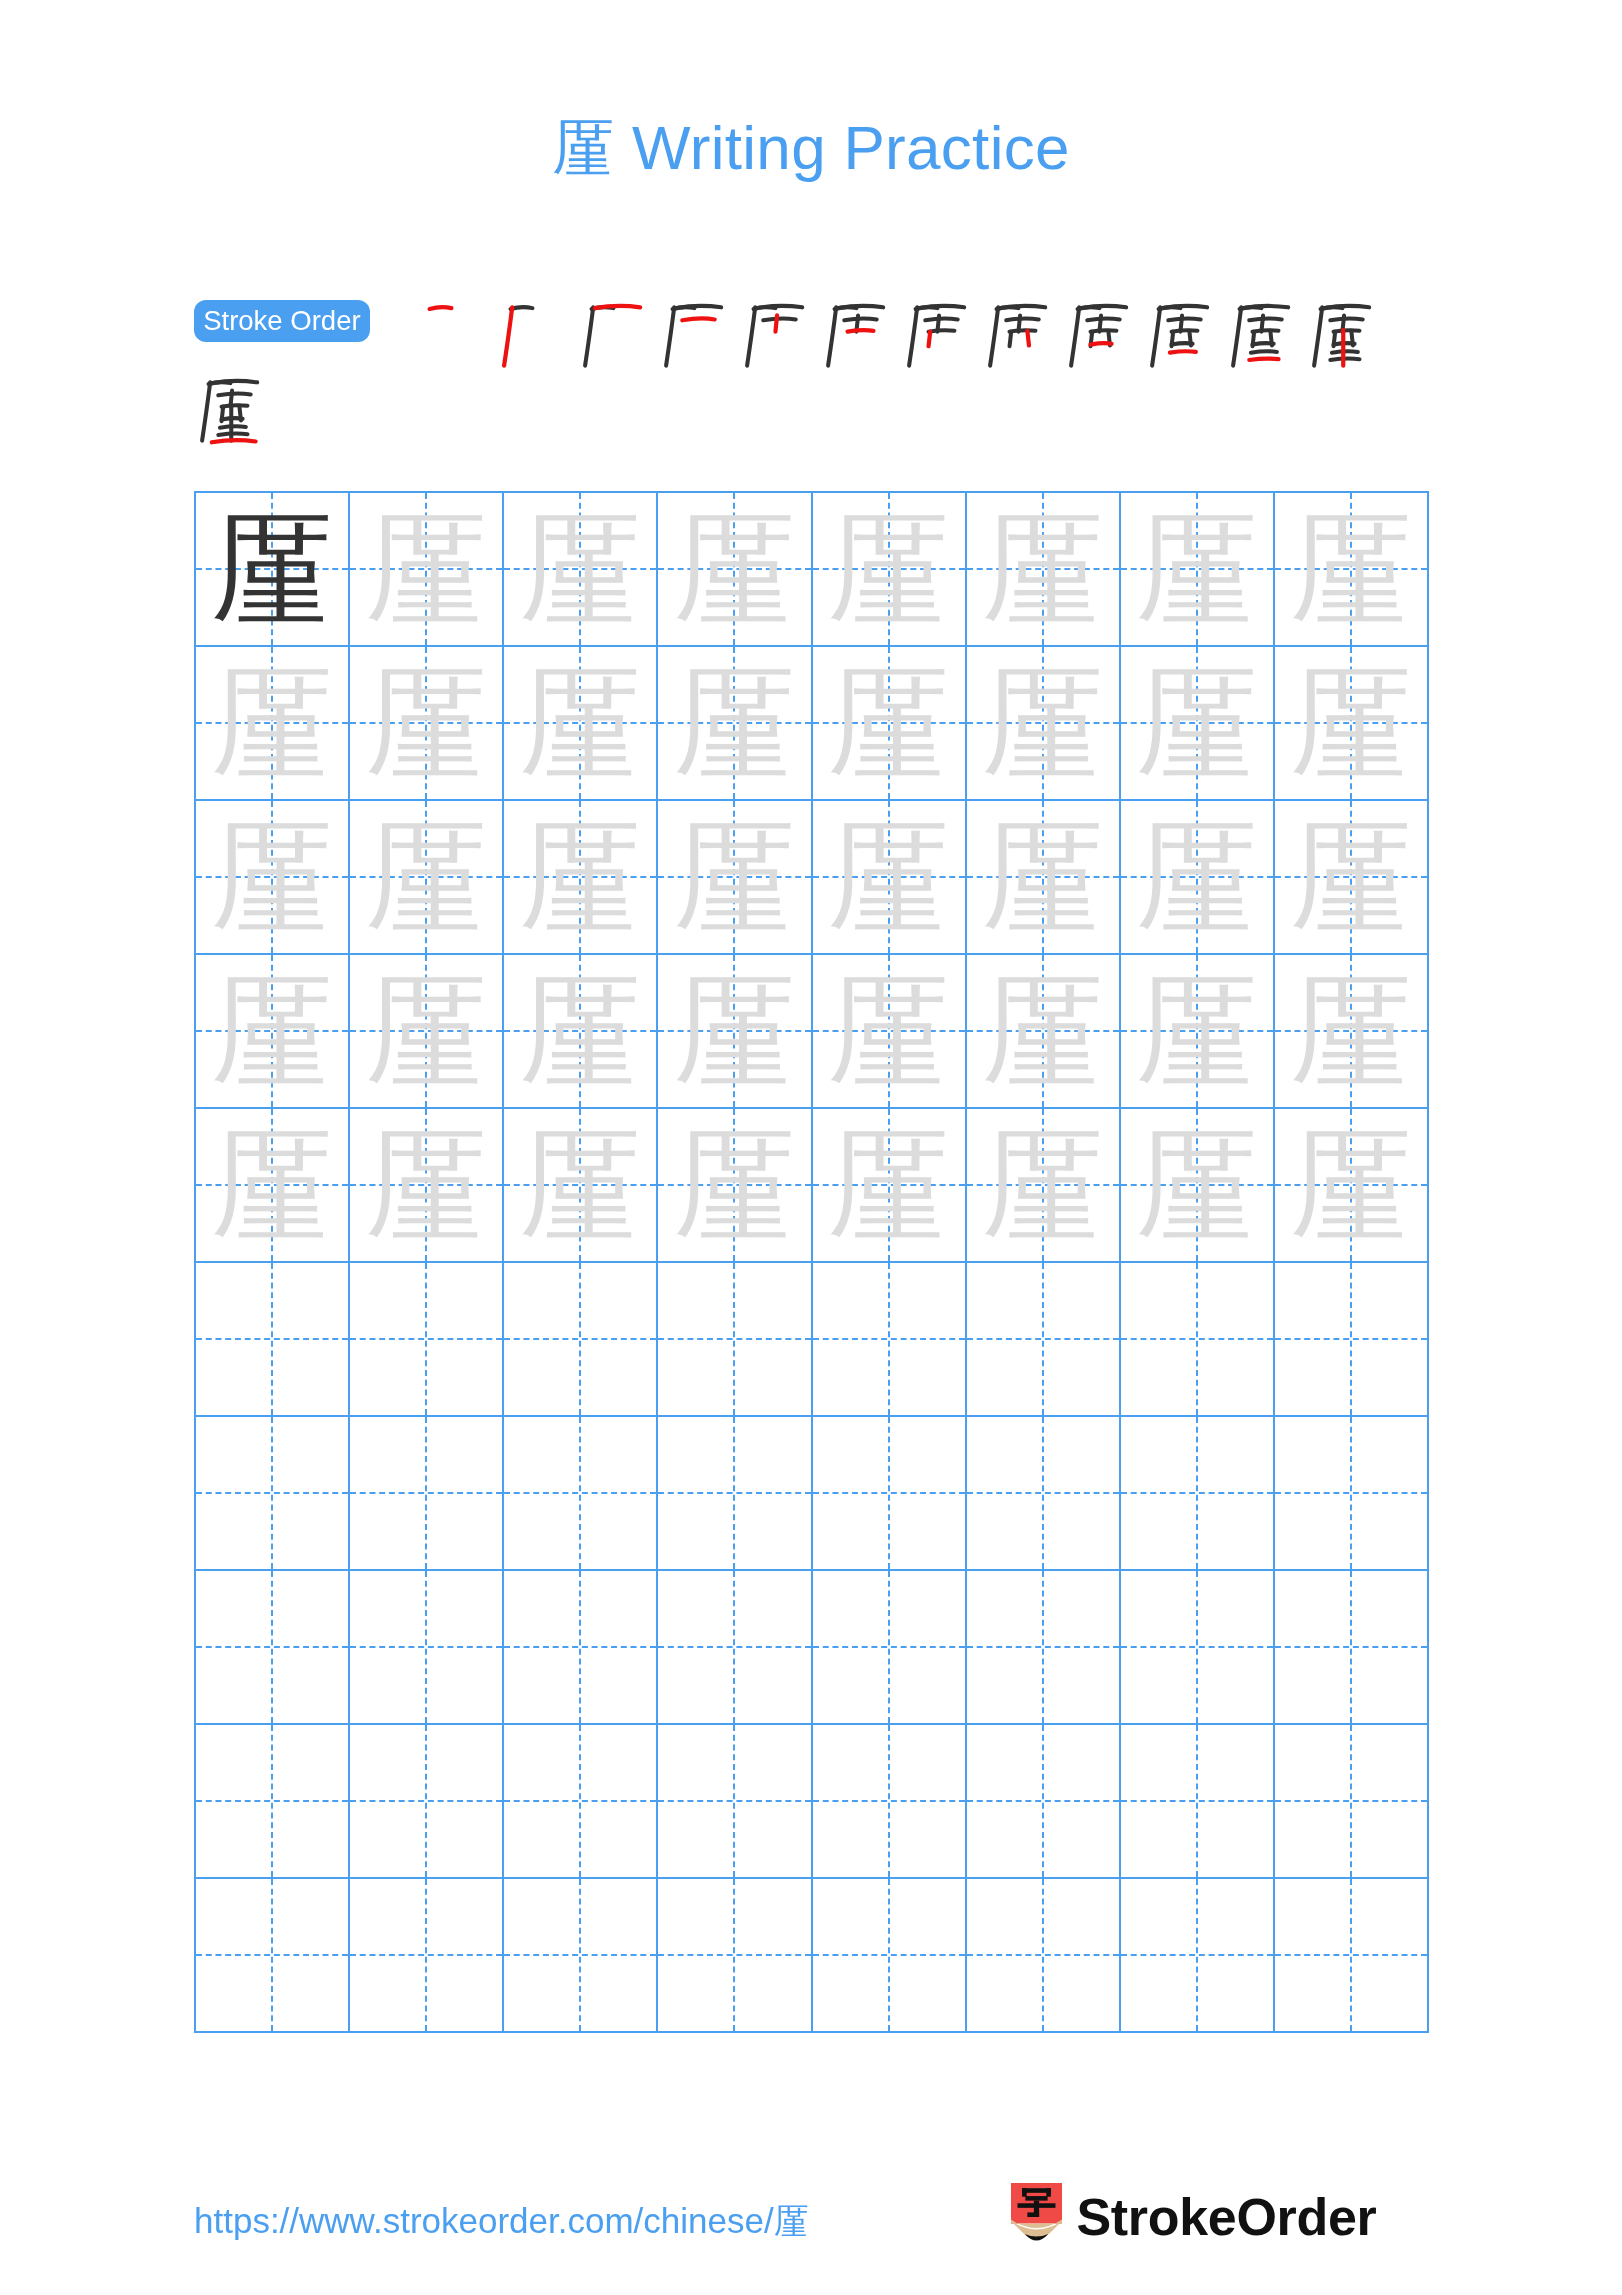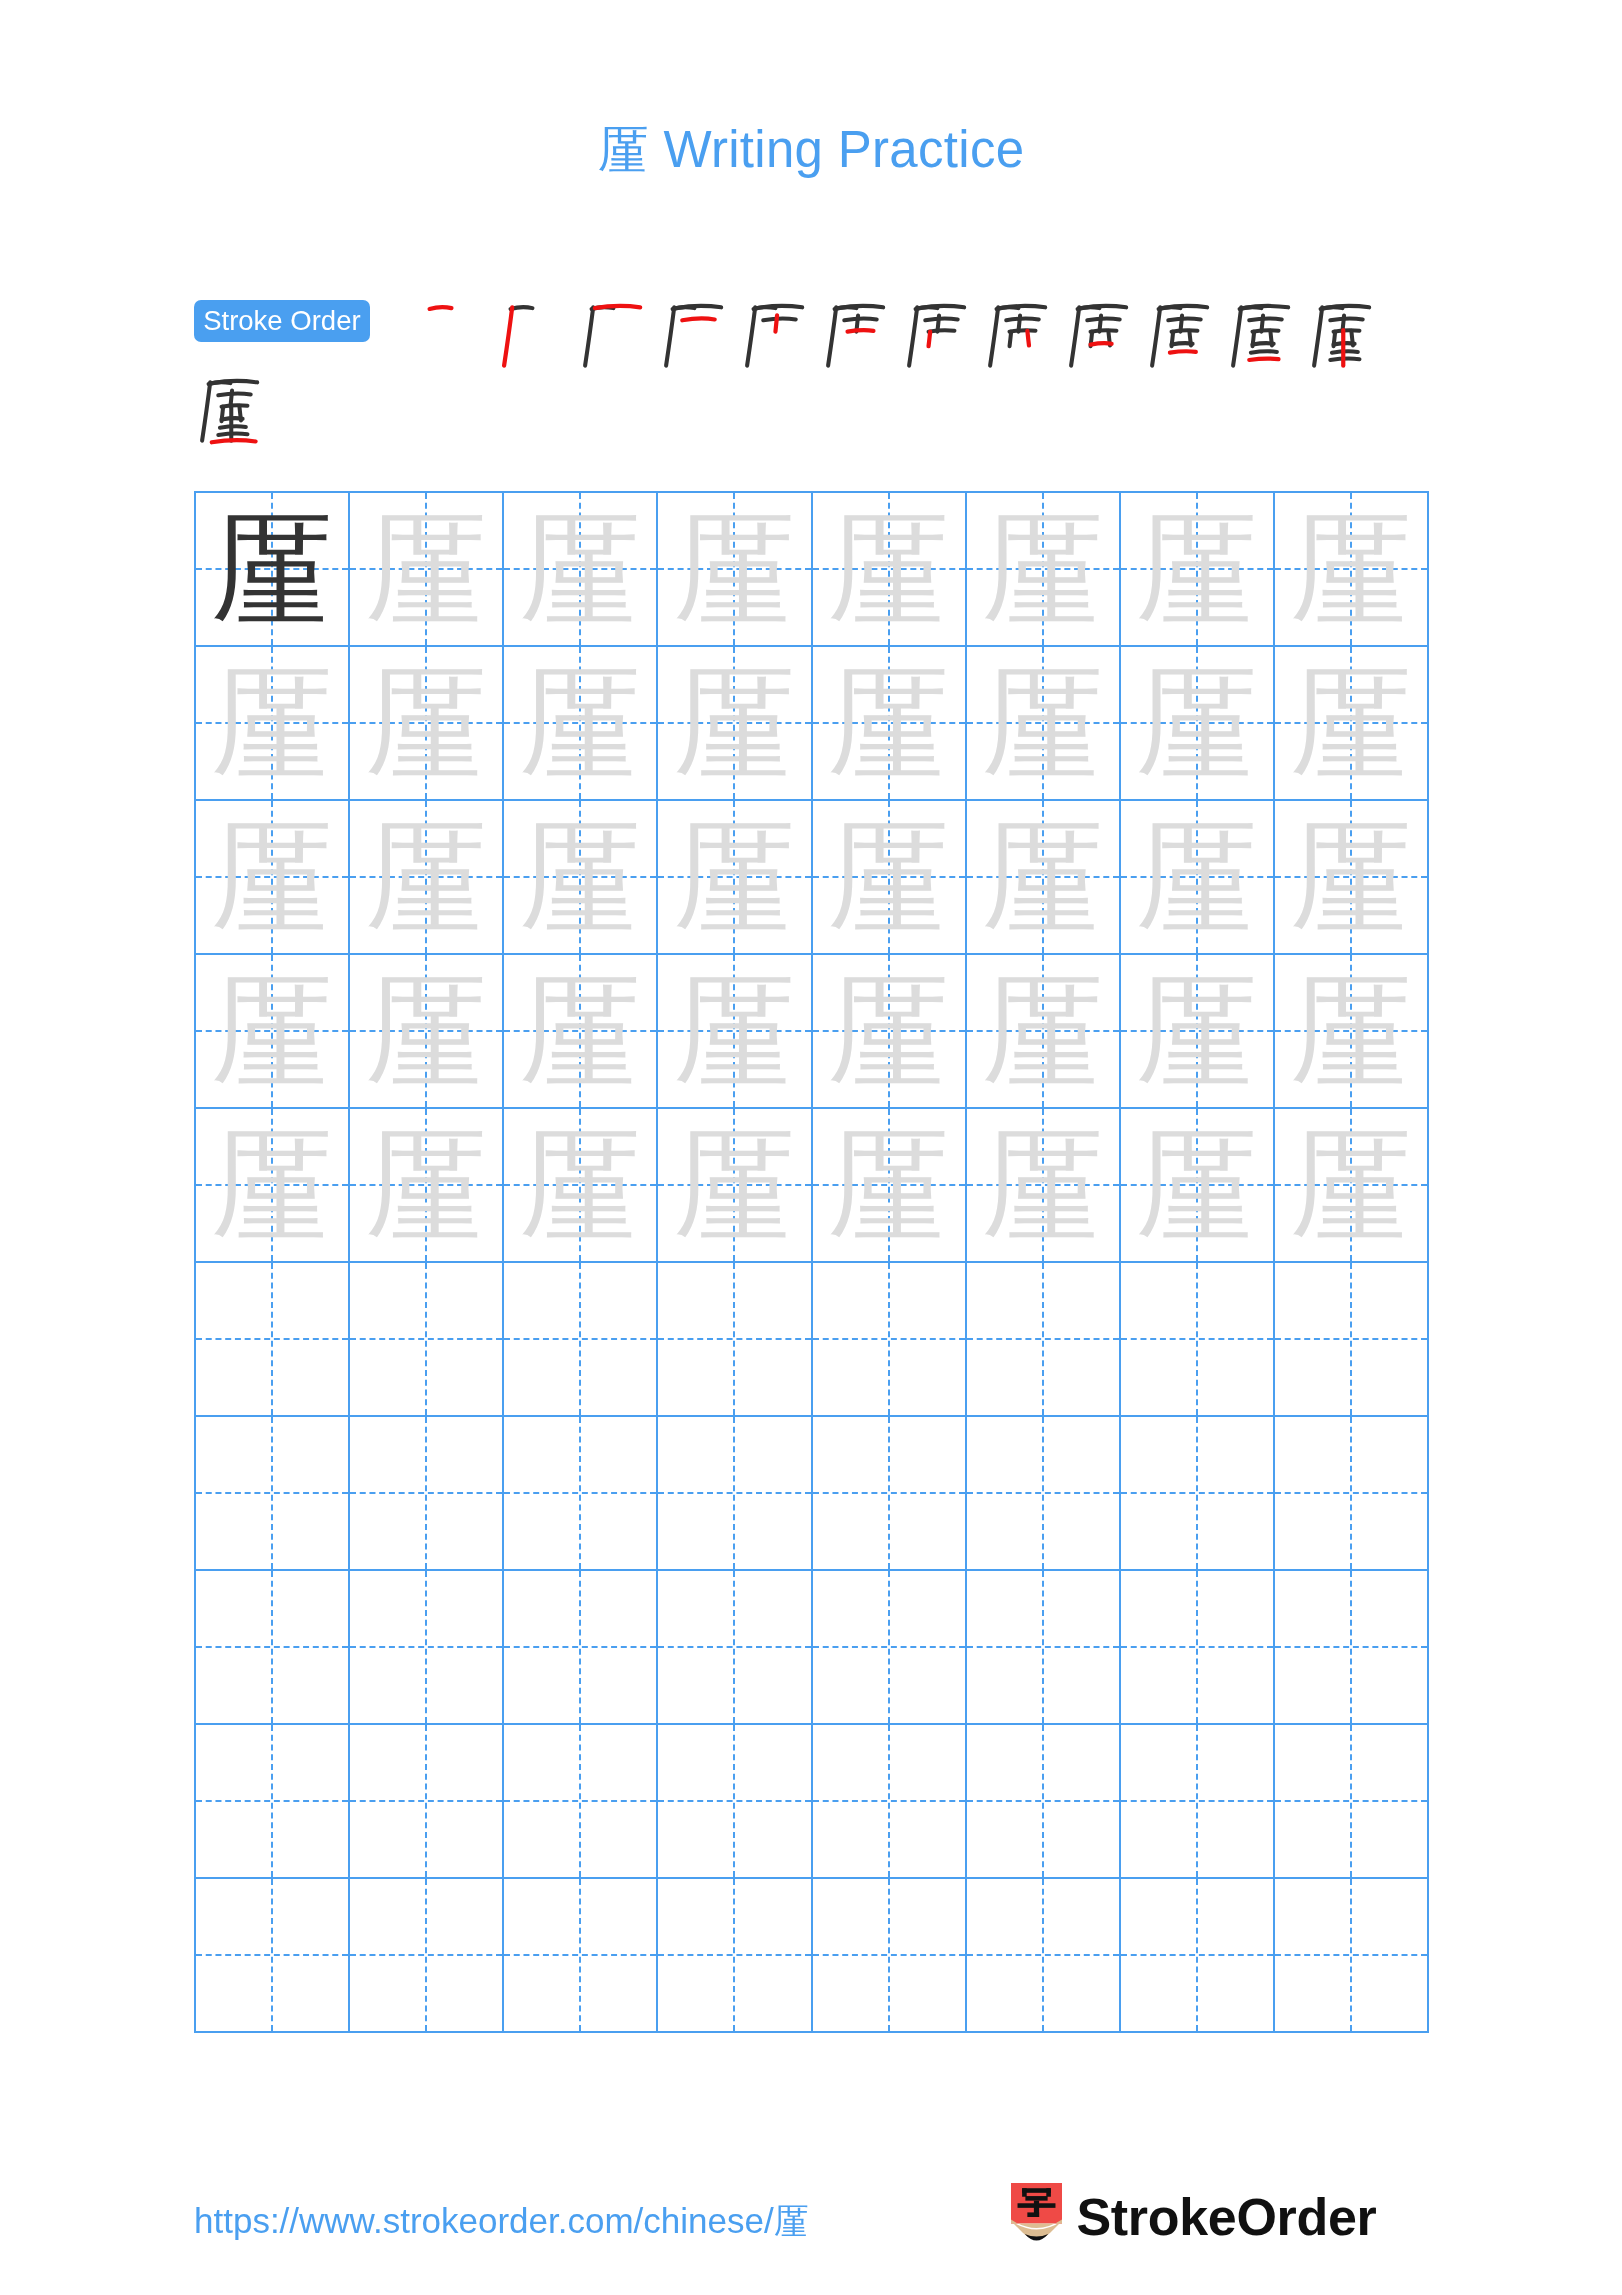--- a/index.html
+++ b/index.html
@@ -11,25 +11,25 @@
     width: 1622px;
     height: 2295px;
     position: relative;
     font-family: "Liberation Sans", "DejaVu Sans", sans-serif;
     overflow: hidden;
   }
 
   
   .page-title {
     position: absolute;
-    top: 116px;
+    top: 106px;
     left: 0;
     width: 1622px;
     text-align: center;
-    font-size: 51px;
+    font-size: 62px;
     color: #4a9ff0;
     letter-spacing: 0.3px;
     white-space: nowrap;
   }
   .page-title .title-char {
     font-family: "DejaVu Sans", "Liberation Sans", sans-serif;
   }
 
   
   .stroke-section {
@@ -44,21 +44,21 @@
     flex-wrap: wrap;
     gap: 0px;
   }
   .stroke-badge {
     display: inline-flex;
     align-items: center;
     justify-content: center;
     background: #4a9ff0;
     color: #ffffff;
     font-size: 27.5px;
-    border-radius: 7px;
+    border-radius: 12px;
     height: 42px;
     padding: 0 9.2px;
     margin-right: 45px;
     margin-top: 3.9px;
     white-space: nowrap;
     flex: 0 0 auto;
   }
   .stroke-step {
     width: 81px;
     height: 81px;

